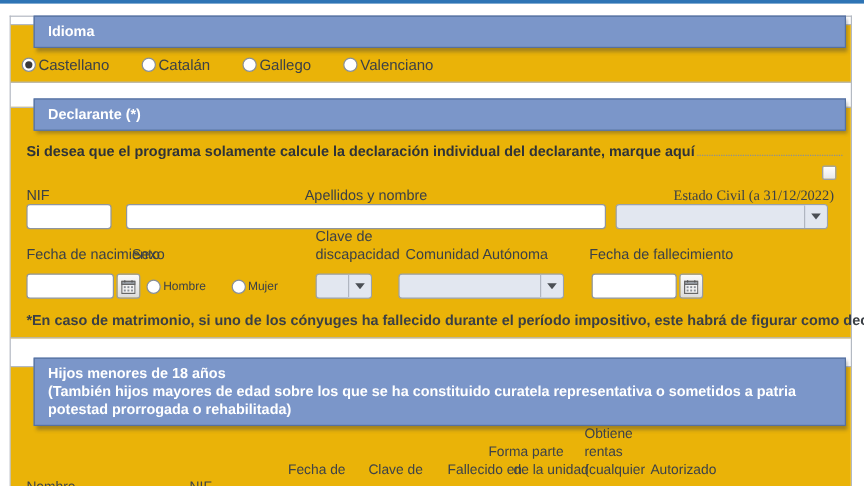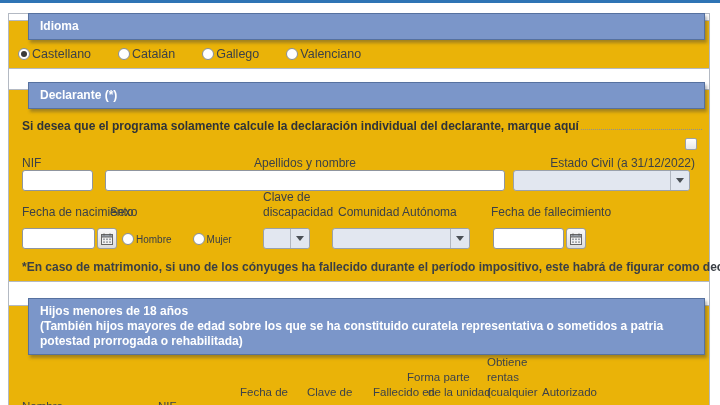--- a/index.html
+++ b/index.html
@@ -101,21 +101,21 @@
         <span class="leader"></span>
       </div>
       <span class="cb"></span>
 
       <span class="flabel" style="top:66px;left:13px;">NIF</span>
       <input class="txt" style="top: 80px; left: 13px; width: 71px;" value="">
 
       <span class="flabel" style="top:66px;left:96px;width:400px;text-align:center;">Apellidos y nombre</span>
       <input class="txt" style="top: 80px; left: 96px; width: 400px;" value="">
 
-      <span class="flabel" style="top:66px;left:500px;width:186px;text-align:right;">Estado Civil (a 31/12/2022)</span>
+      <span class="flabel" style="top:66px;left:500px;width:186px;text-align:right;font-family:Liberation Serif, serif;">Estado Civil (a 31/12/2022)</span>
       <div class="sel" style="top:80px;left:504px;width:177px;">
         <span class="sel-val"></span>
         <span class="sel-btn">
           <span class="tri"></span>
         </span>
       </div>
 
       <span class="flabel" style="top:115px;left:13px;">Fecha de nacimiento</span>
       <span class="flabel" style="top:115px;left:101px;">Sexo</span>
       <span class="flabel" style="top:100px;left:254px;">Clave de</span>

